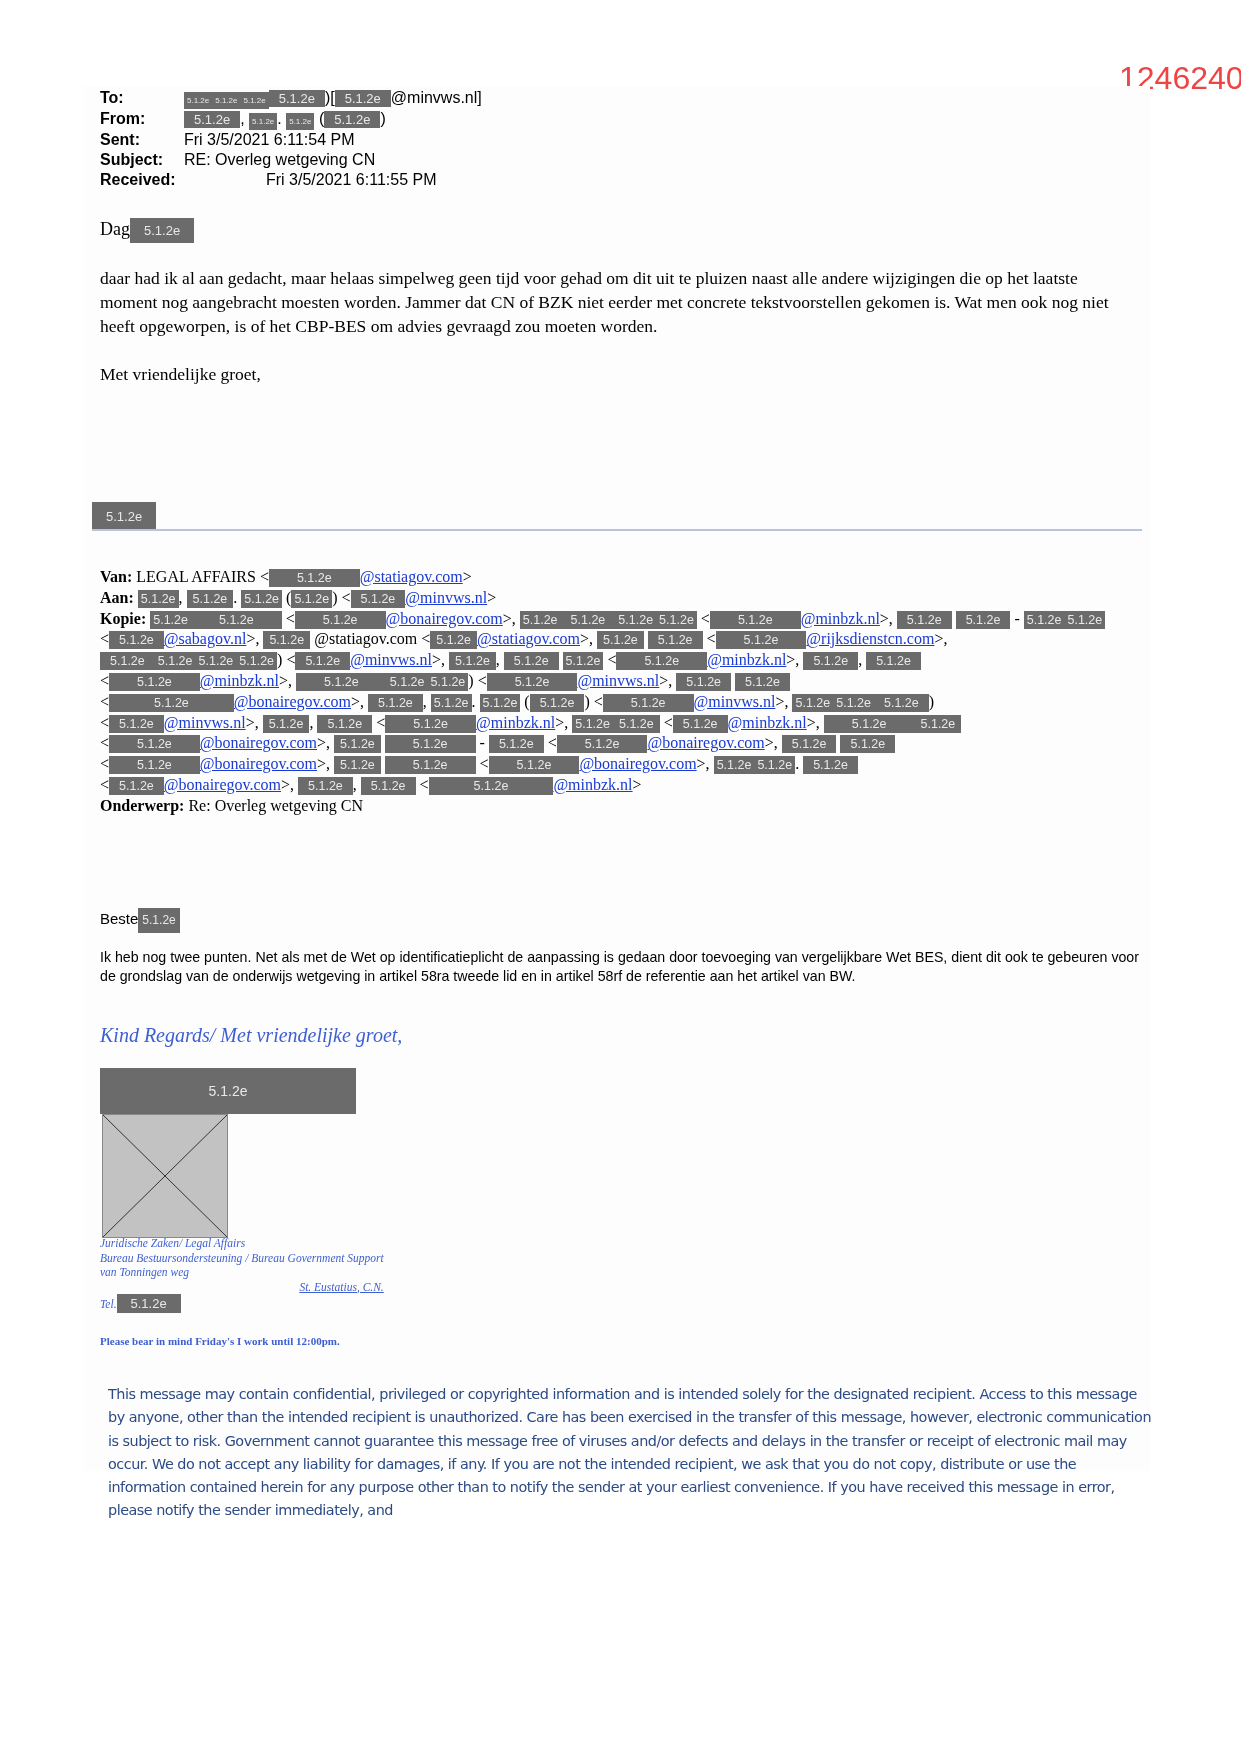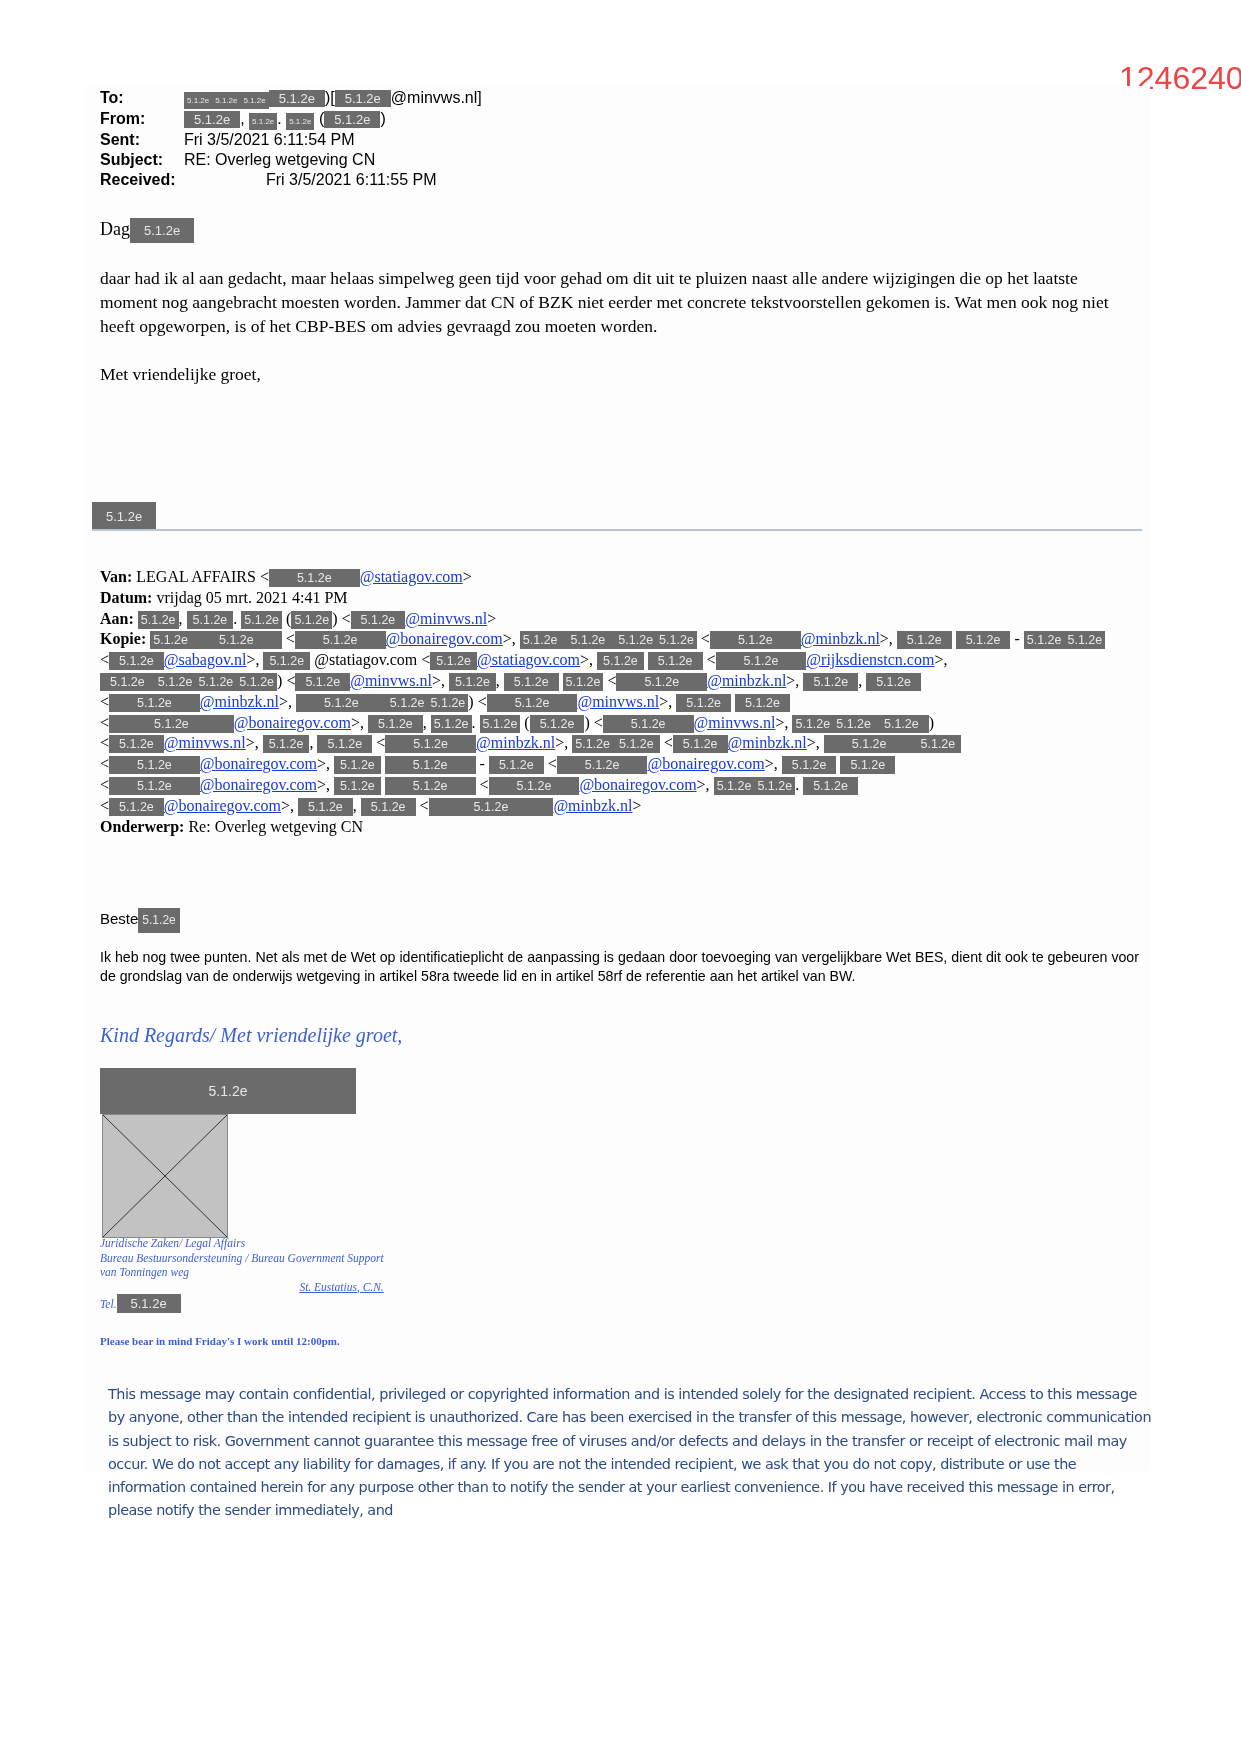--- a/index.html
+++ b/index.html
@@ -134,23 +134,20 @@
   <div class="sig-redact">
     <span class="r">5.1.2e</span>
   </div>
   <div class="sep"></div>
 
   <div class="fwd">
     <div>
       <b>Van:</b> <span>LEGAL AFFAIRS</span> &lt;<span class="r w">5.1.2e</span><a>@statiagov.com</a>&gt;
     </div>
     <div>
-      <b>Datum:</b> <span>vrijdag 05 mrt. 2021 4:41 PM</span>
-    </div>
-    <div>
       <b>Aan:</b> <span class="r s">5.1.2e</span>, <span class="r m">5.1.2e</span>. <span class="r s">5.1.2e</span> (<span class="r s">5.1.2e</span>) &lt;<span class="r">5.1.2e</span><a>@minvws.nl</a>&gt;
     </div>
     <div>
       <b>Kopie:</b>
       <span class="r s">5.1.2e</span><span class="r w">5.1.2e</span> &lt;<span class="r w">5.1.2e</span><a>@bonairegov.com</a>&gt;, <span class="r s">5.1.2e</span><span class="r">5.1.2e</span><span class="r s">5.1.2e</span><span class="r s">5.1.2e</span> &lt;<span class="r w">5.1.2e</span><a>@minbzk.nl</a>&gt;, <span class="r">5.1.2e</span> <span class="r">5.1.2e</span> - <span class="r s">5.1.2e</span><span class="r s">5.1.2e</span>
       <br>&lt;<span class="r">5.1.2e</span><a>@sabagov.nl</a>&gt;, <span class="r m">5.1.2e</span> <span>@statiagov.com</span> &lt;<span class="r m">5.1.2e</span><a>@statiagov.com</a>&gt;, <span class="r m">5.1.2e</span> <span class="r">5.1.2e</span> &lt;<span class="r w">5.1.2e</span><a>@rijksdienstcn.com</a>&gt;,
       <br><span class="r">5.1.2e</span><span class="r s">5.1.2e</span><span class="r s">5.1.2e</span><span class="r s">5.1.2e</span>) &lt;<span class="r">5.1.2e</span><a>@minvws.nl</a>&gt;, <span class="r m">5.1.2e</span>, <span class="r">5.1.2e</span> <span class="r s">5.1.2e</span> &lt;<span class="r w">5.1.2e</span><a>@minbzk.nl</a>&gt;, <span class="r">5.1.2e</span>, <span class="r">5.1.2e</span>
       <br>&lt;<span class="r w">5.1.2e</span><a>@minbzk.nl</a>&gt;, <span class="r w">5.1.2e</span><span class="r s">5.1.2e</span><span class="r s">5.1.2e</span>) &lt;<span class="r w">5.1.2e</span><a>@minvws.nl</a>&gt;, <span class="r">5.1.2e</span> <span class="r">5.1.2e</span>
       <br>&lt;<span class="r ww">5.1.2e</span><a>@bonairegov.com</a>&gt;, <span class="r">5.1.2e</span>, <span class="r s">5.1.2e</span>. <span class="r s">5.1.2e</span> (<span class="r">5.1.2e</span>) &lt;<span class="r w">5.1.2e</span><a>@minvws.nl</a>&gt;, <span class="r s">5.1.2e</span><span class="r s">5.1.2e</span><span class="r">5.1.2e</span>)
       <br>&lt;<span class="r">5.1.2e</span><a>@minvws.nl</a>&gt;, <span class="r m">5.1.2e</span>, <span class="r">5.1.2e</span> &lt;<span class="r w">5.1.2e</span><a>@minbzk.nl</a>&gt;, <span class="r s">5.1.2e</span><span class="r m">5.1.2e</span> &lt;<span class="r">5.1.2e</span><a>@minbzk.nl</a>&gt;, <span class="r w">5.1.2e</span><span class="r m">5.1.2e</span>

